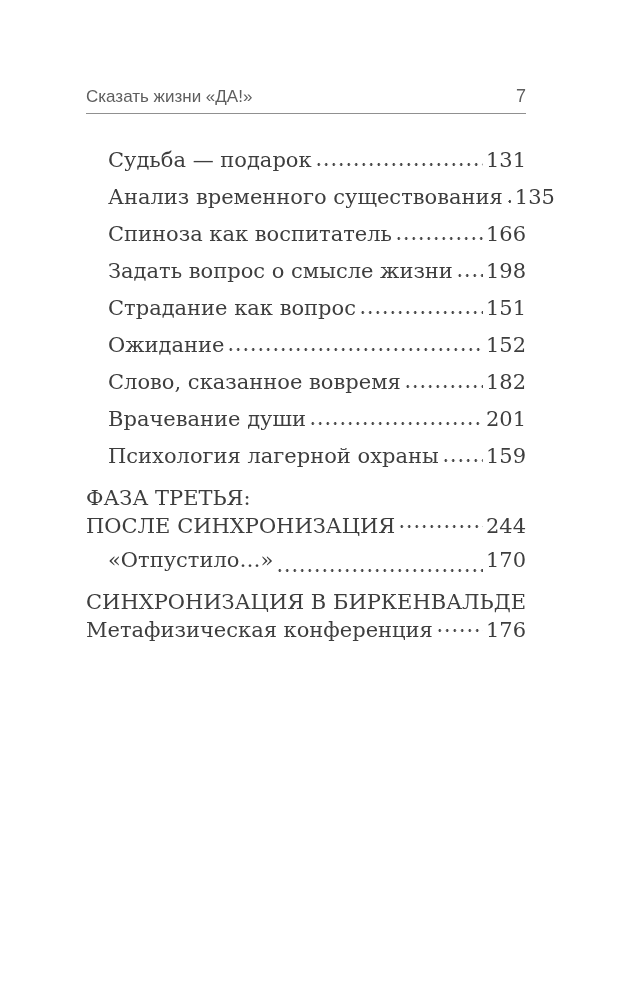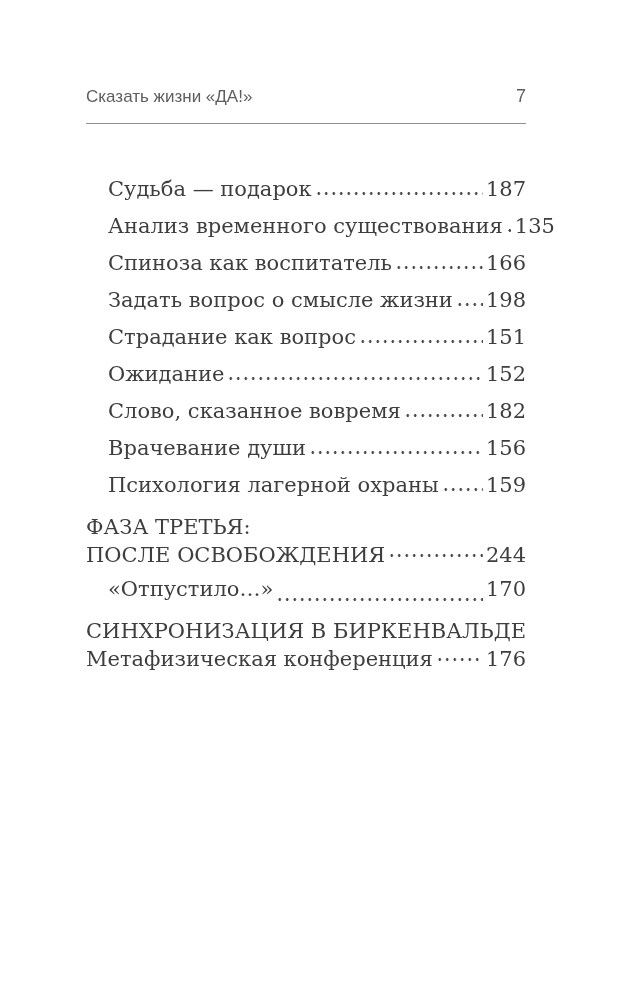--- a/index.html
+++ b/index.html
@@ -24,29 +24,29 @@
   
   .running-header {
     display: flex;
     justify-content: space-between;
     align-items: baseline;
     font-family: "Liberation Sans", "DejaVu Sans", sans-serif;
     font-size: 17px;
     line-height: 20px;
     color: #5e5e5e;
     border-bottom: 1px solid #909090;
-    padding-bottom: 16px;
+    padding-bottom: 6px;
     gap: 28px;
   }
   .running-header .pagenum {
     font-size: 18px;
   }
   
   .toc {
-    margin-top: 52px;
+    margin-top: 33px;
     font-size: 21px;
   }
   .toc-row {
     display: flex;
     align-items: baseline;
     line-height: 26px;
     margin-bottom: 11px;
   }
   .toc-row.heading {
     line-height: 28px;
@@ -92,21 +92,21 @@
 
   <div class="running-header">
     <span class="book-title">Сказать жизни «ДА!»</span>
     <span class="pagenum">7</span>
   </div>
 
   <div class="toc">
       <div class="toc-row entry indent has-page">
         <span class="toc-title">Судьба — подарок</span>
         <span class="leader"></span>
-        <span class="toc-page">187</span>
+        <span class="toc-page">131</span>
       </div>
       <div class="toc-row entry indent has-page">
         <span class="toc-title">Анализ временного существования</span>
         <span class="leader"></span>
         <span class="toc-page">135</span>
       </div>
       <div class="toc-row entry indent has-page">
         <span class="toc-title">Спиноза как воспитатель</span>
         <span class="leader"></span>
         <span class="toc-page">166</span>
@@ -127,32 +127,32 @@
         <span class="toc-page">152</span>
       </div>
       <div class="toc-row entry indent has-page">
         <span class="toc-title">Слово, сказанное вовремя</span>
         <span class="leader"></span>
         <span class="toc-page">182</span>
       </div>
       <div class="toc-row entry indent has-page">
         <span class="toc-title">Врачевание души</span>
         <span class="leader"></span>
-        <span class="toc-page">156</span>
+        <span class="toc-page">201</span>
       </div>
       <div class="toc-row entry indent has-page">
         <span class="toc-title">Психология лагерной охраны</span>
         <span class="leader"></span>
         <span class="toc-page">159</span>
       </div>
       <div class="toc-row heading gap-top">
         <span class="toc-title">ФАЗА ТРЕТЬЯ:</span>
       </div>
       <div class="toc-row heading has-page">
-        <span class="toc-title">ПОСЛЕ ОСВОБОЖДЕНИЯ</span>
+        <span class="toc-title">ПОСЛЕ СИНХРОНИЗАЦИЯ</span>
         <span class="leader"></span>
         <span class="toc-page">244</span>
       </div>
       <div class="toc-row entry indent gap-small has-page">
         <span class="toc-title">«Отпустило…»</span>
         <span class="leader"></span>
         <span class="toc-page">170</span>
       </div>
       <div class="toc-row heading gap-top">
         <span class="toc-title">СИНХРОНИЗАЦИЯ В БИРКЕНВАЛЬДЕ</span>

